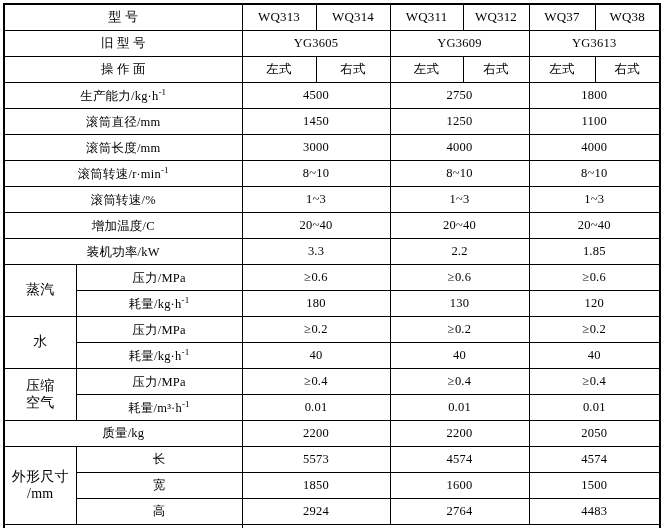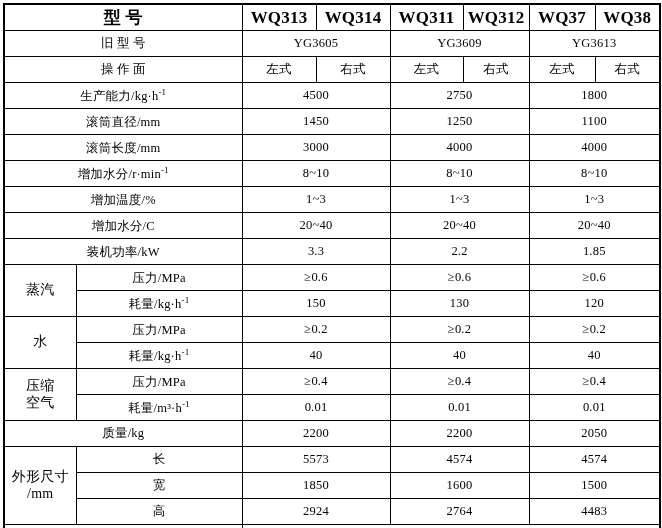--- a/index.html
+++ b/index.html
@@ -45,22 +45,22 @@
   }
   td.lbl-left {
     text-align: left;
     padding-left: 8px;
   }
   td.grp {
     text-align: center;
     font-size: 14px;
   }
   td.hdr {
-    font-weight: bold;
-    font-size: 17px;
+    font-weight: normal;
+    font-size: 13px;
   }
   .sub {
     font-size: 9px;
     vertical-align: super;
   }
   .two-line {
     line-height: 1.25;
     margin-top: 28px;
   }
   .nowrap { white-space: nowrap; }
@@ -125,35 +125,35 @@
       </tr>
 
       <tr>
         <td class="lbl nowrap" colspan="3"><span>滚筒长度/mm</span><span class="sub"></span></td>
         <td colspan="2">3000</td>
         <td colspan="2">4000</td>
         <td colspan="2">4000</td>
       </tr>
 
       <tr>
-        <td class="lbl nowrap" colspan="3"><span>增加水分/r·min</span><span class="sub">-1</span></td>
+        <td class="lbl nowrap" colspan="3"><span>滚筒转速/r·min</span><span class="sub">-1</span></td>
         <td colspan="2">8~10</td>
         <td colspan="2">8~10</td>
         <td colspan="2">8~10</td>
       </tr>
 
       <tr>
-        <td class="lbl-left nowrap" colspan="3"><span>增加温度/%</span><span class="sub"></span></td>
+        <td class="lbl-left nowrap" colspan="3"><span>滚筒转速/%</span><span class="sub"></span></td>
         <td colspan="2">1~3</td>
         <td colspan="2">1~3</td>
         <td colspan="2">1~3</td>
       </tr>
 
       <tr>
-        <td class="lbl-left nowrap" colspan="3"><span>增加水分/C</span><span class="sub"></span></td>
+        <td class="lbl-left nowrap" colspan="3"><span>增加温度/C</span><span class="sub"></span></td>
         <td colspan="2">20~40</td>
         <td colspan="2">20~40</td>
         <td colspan="2">20~40</td>
       </tr>
 
       <tr>
         <td class="lbl-left nowrap" colspan="3"><span>装机功率/kW</span><span class="sub"></span></td>
         <td colspan="2">3.3</td>
         <td colspan="2">2.2</td>
         <td colspan="2">1.85</td>
@@ -161,21 +161,21 @@
 
       <tr>
         <td class="grp" rowspan="2">蒸汽</td>
         <td class="lbl nowrap" colspan="2"><span>压力/MPa</span><span class="sub"></span></td>
         <td colspan="2">≥0.6</td>
         <td colspan="2">≥0.6</td>
         <td colspan="2">≥0.6</td>
       </tr>
       <tr>
         <td class="lbl nowrap" colspan="2"><span>耗量/kg·h</span><span class="sub">-1</span></td>
-        <td colspan="2">150</td>
+        <td colspan="2">180</td>
         <td colspan="2">130</td>
         <td colspan="2">120</td>
       </tr>
 
       <tr>
         <td class="grp" rowspan="2">水</td>
         <td class="lbl nowrap" colspan="2"><span>压力/MPa</span><span class="sub"></span></td>
         <td colspan="2">≥0.2</td>
         <td colspan="2">≥0.2</td>
         <td colspan="2">≥0.2</td>

